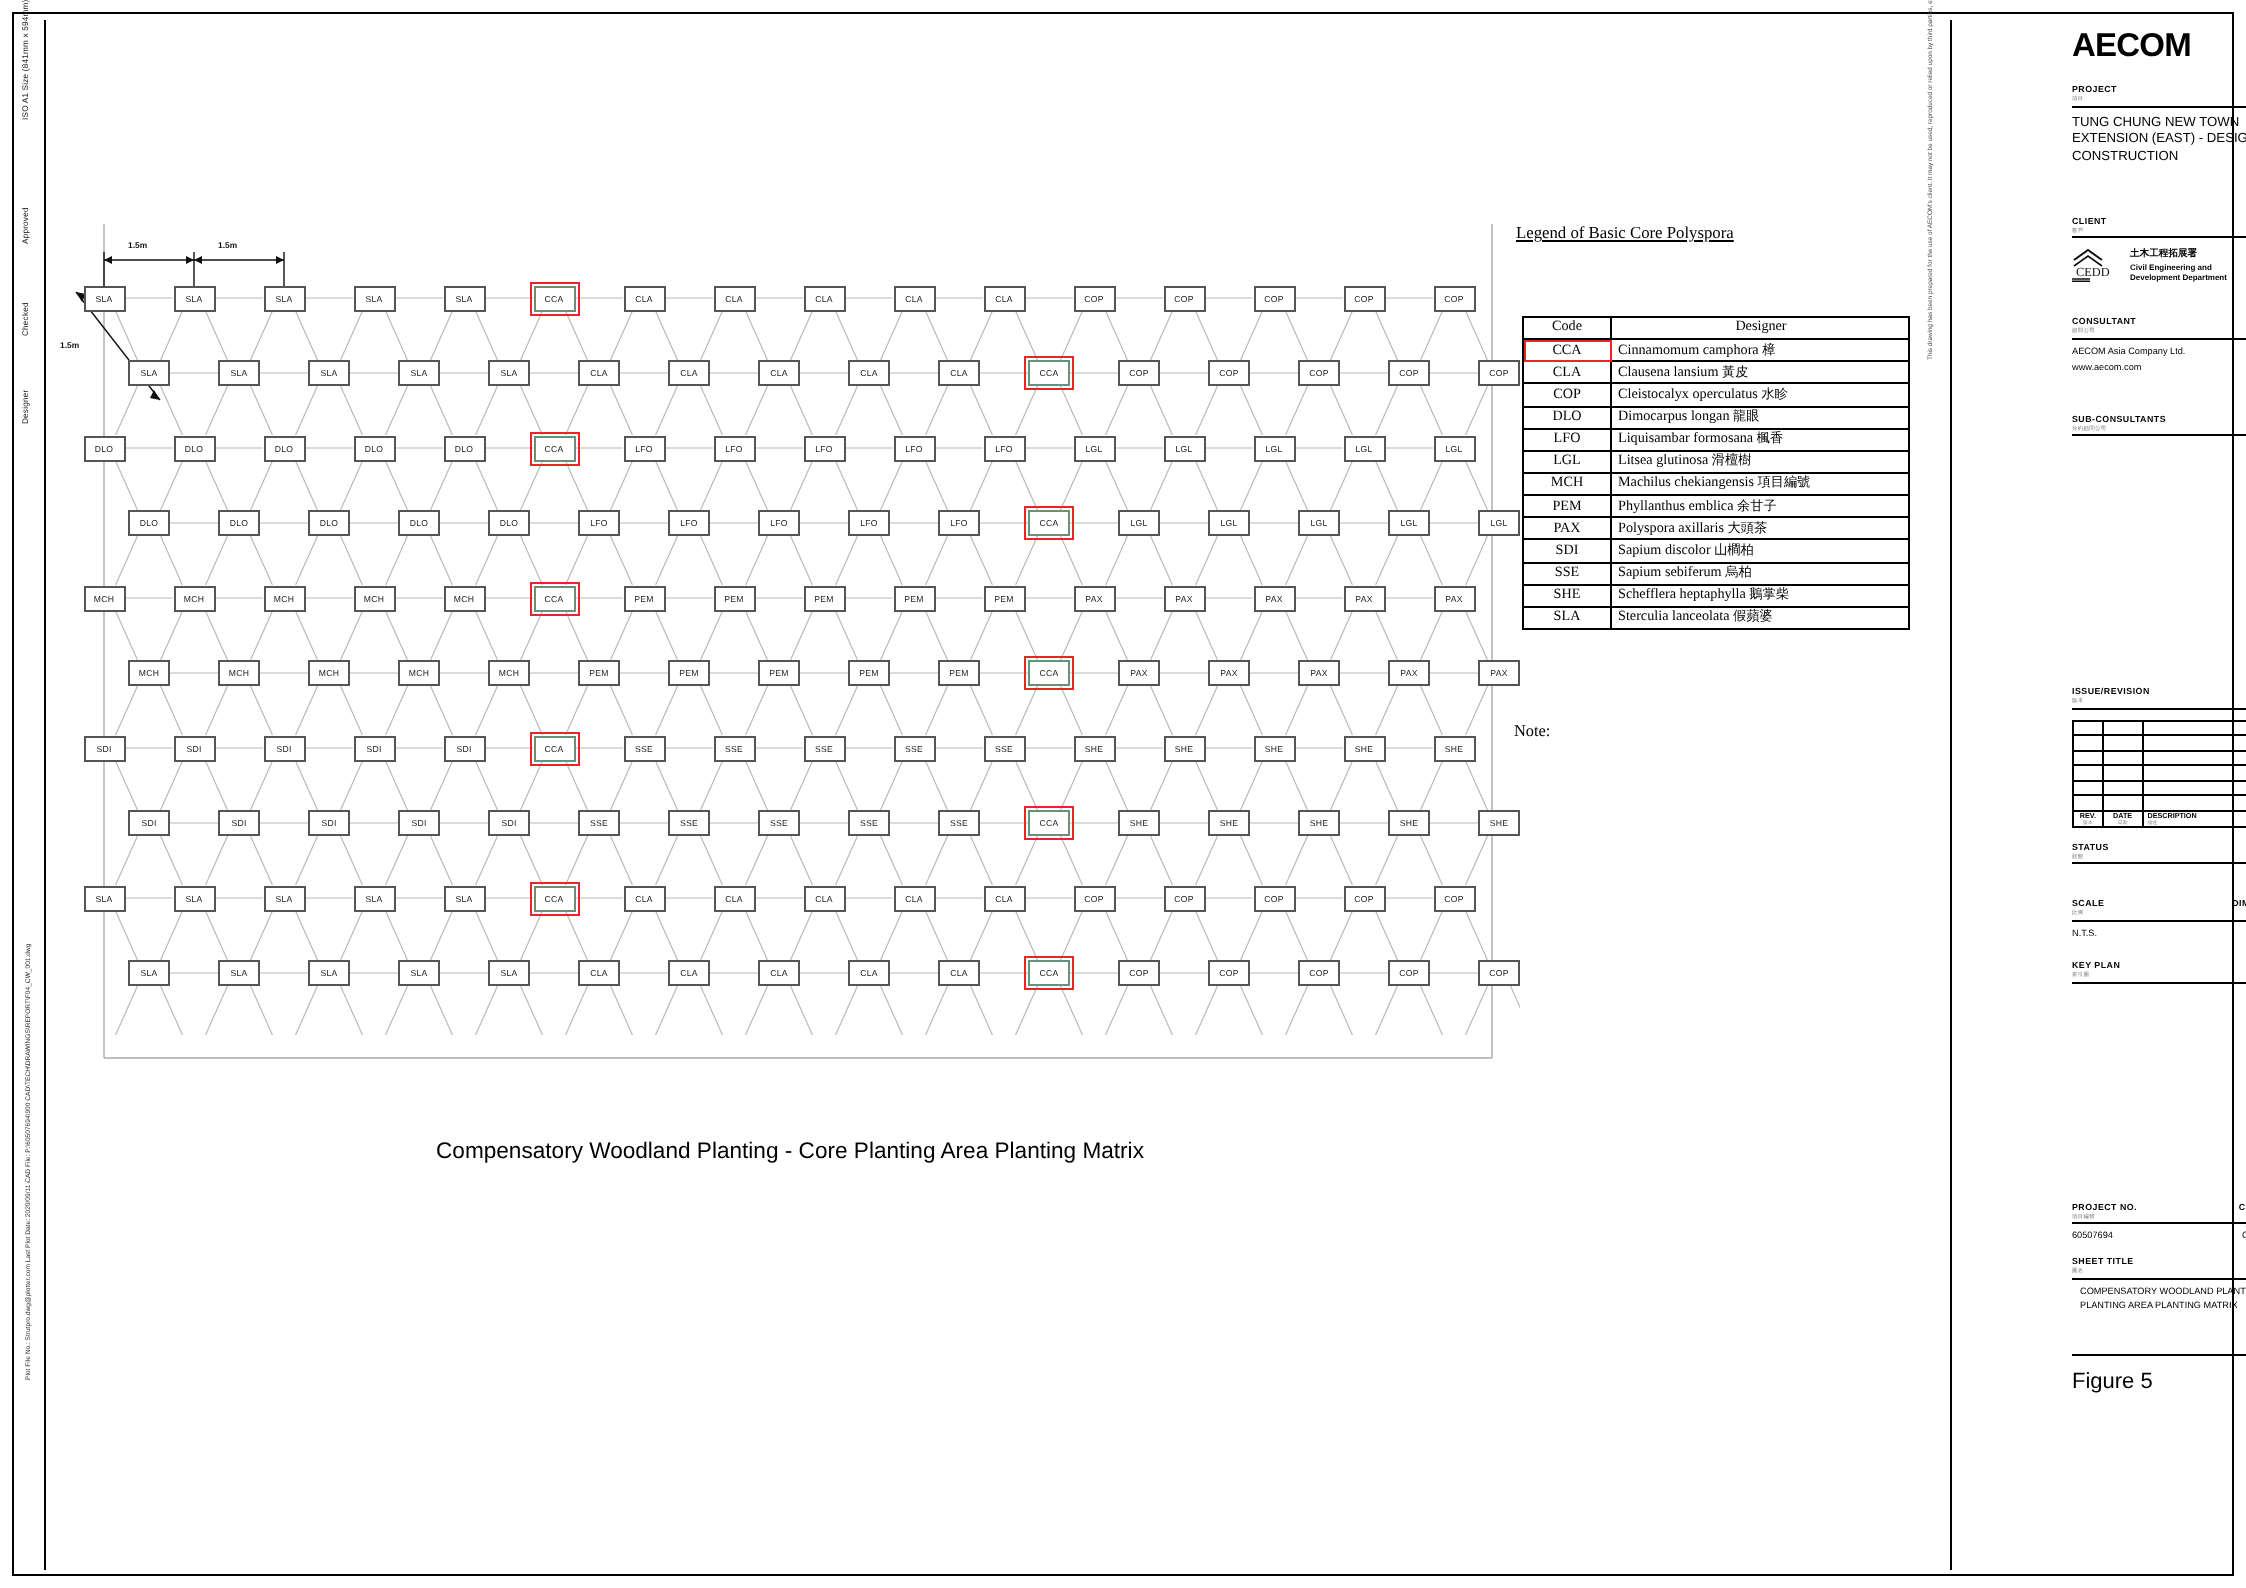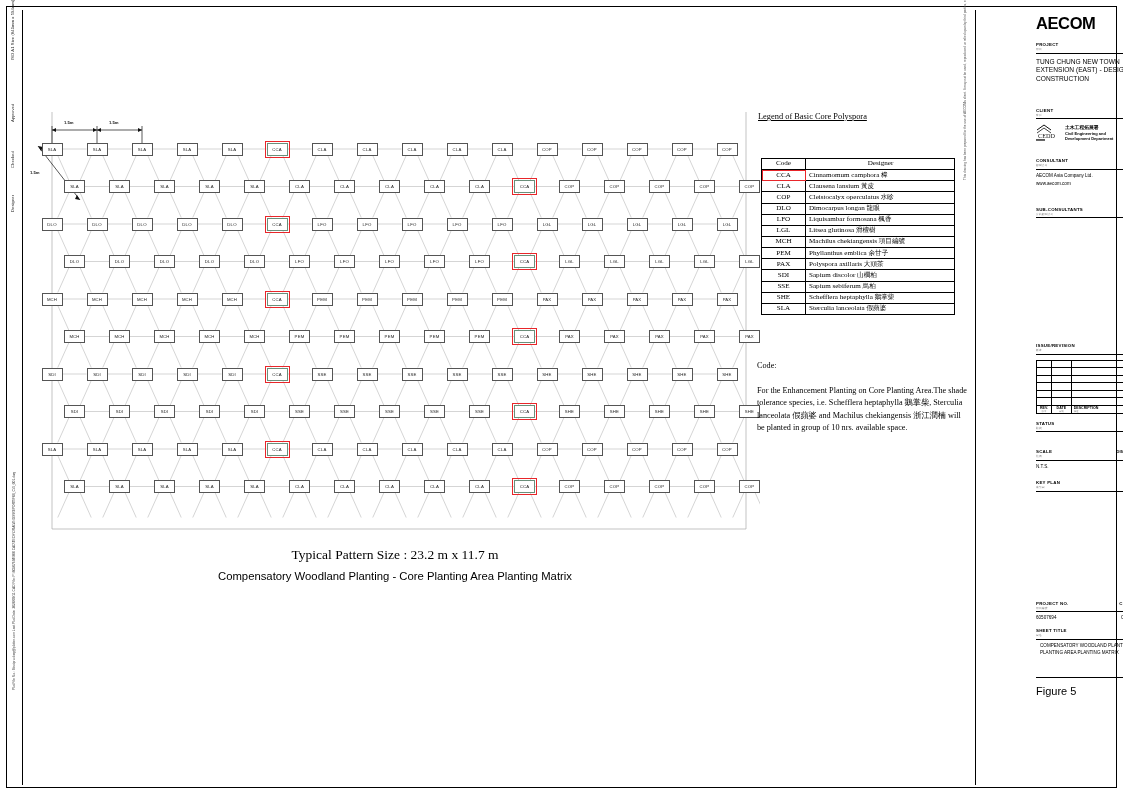--- a/index.html
+++ b/index.html
@@ -845,21 +845,20 @@
         <div class="node" style="left: 574px; top: 368px;">COP</div>
         <div class="node" style="left: 619px; top: 368px;">COP</div>
         <div class="node" style="left: 664px; top: 368px;">COP</div>
         <div class="node" style="left: 709px; top: 368px;">COP</div>
       </div>
 
     <div class="dim-label" style="left:34px; top:8px;">1.5m</div>
     <div class="dim-label" style="left:79px; top:8px;">1.5m</div>
     <div class="dim-label" style="left:0px; top:58px;">1.5m</div>
 
-    <div class="caption1">Typical Pattern Size : 23.2 m x 11.7 m</div>
     <div class="caption2">Compensatory Woodland Planting - Core Planting Area Planting Matrix</div>
   </div>
 
   <div class="legend-title">Legend of Basic Core Polyspora</div>
   <table class="legend-table">
     <thead>
       <tr>
         <td class="c-code">Code</td>
         <td class="c-sp" style="text-align:center">Designer</td>
       </tr>
@@ -913,22 +912,21 @@
           <td class="c-code">SHE</td>
           <td class="c-sp">Schefflera heptaphylla <span class="cjk">鵝掌柴</span></td>
         </tr>
         <tr>
           <td class="c-code">SLA</td>
           <td class="c-sp">Sterculia lanceolata <span class="cjk">假蘋婆</span></td>
         </tr>
       </tbody>
   </table>
 
-  <div class="note-head">Code:</div>
-  <div class="note-body">For the Enhancement Planting on Core Planting Area.The shade tolerance species, i.e. Schefflera heptaphylla 鵝掌柴, Sterculia lanceolata 假蘋婆 and Machilus chekiangensis 浙江潤楠  will be planted in group of 10 nrs. available space.</div>
+  <div class="note-head">Note:</div>
 
   <div class="tb">
 
     <div class="aecom">AECOM</div>
 
     <div class="tb-lab" style="margin-top:9px">PROJECT</div>
     <div class="tb-sub">項目</div>
     <div class="tb-rule"></div>
     <div class="tb-val">TUNG CHUNG NEW TOWN EXTENSION (EAST) - DESIGN AND CONSTRUCTION</div>
 

